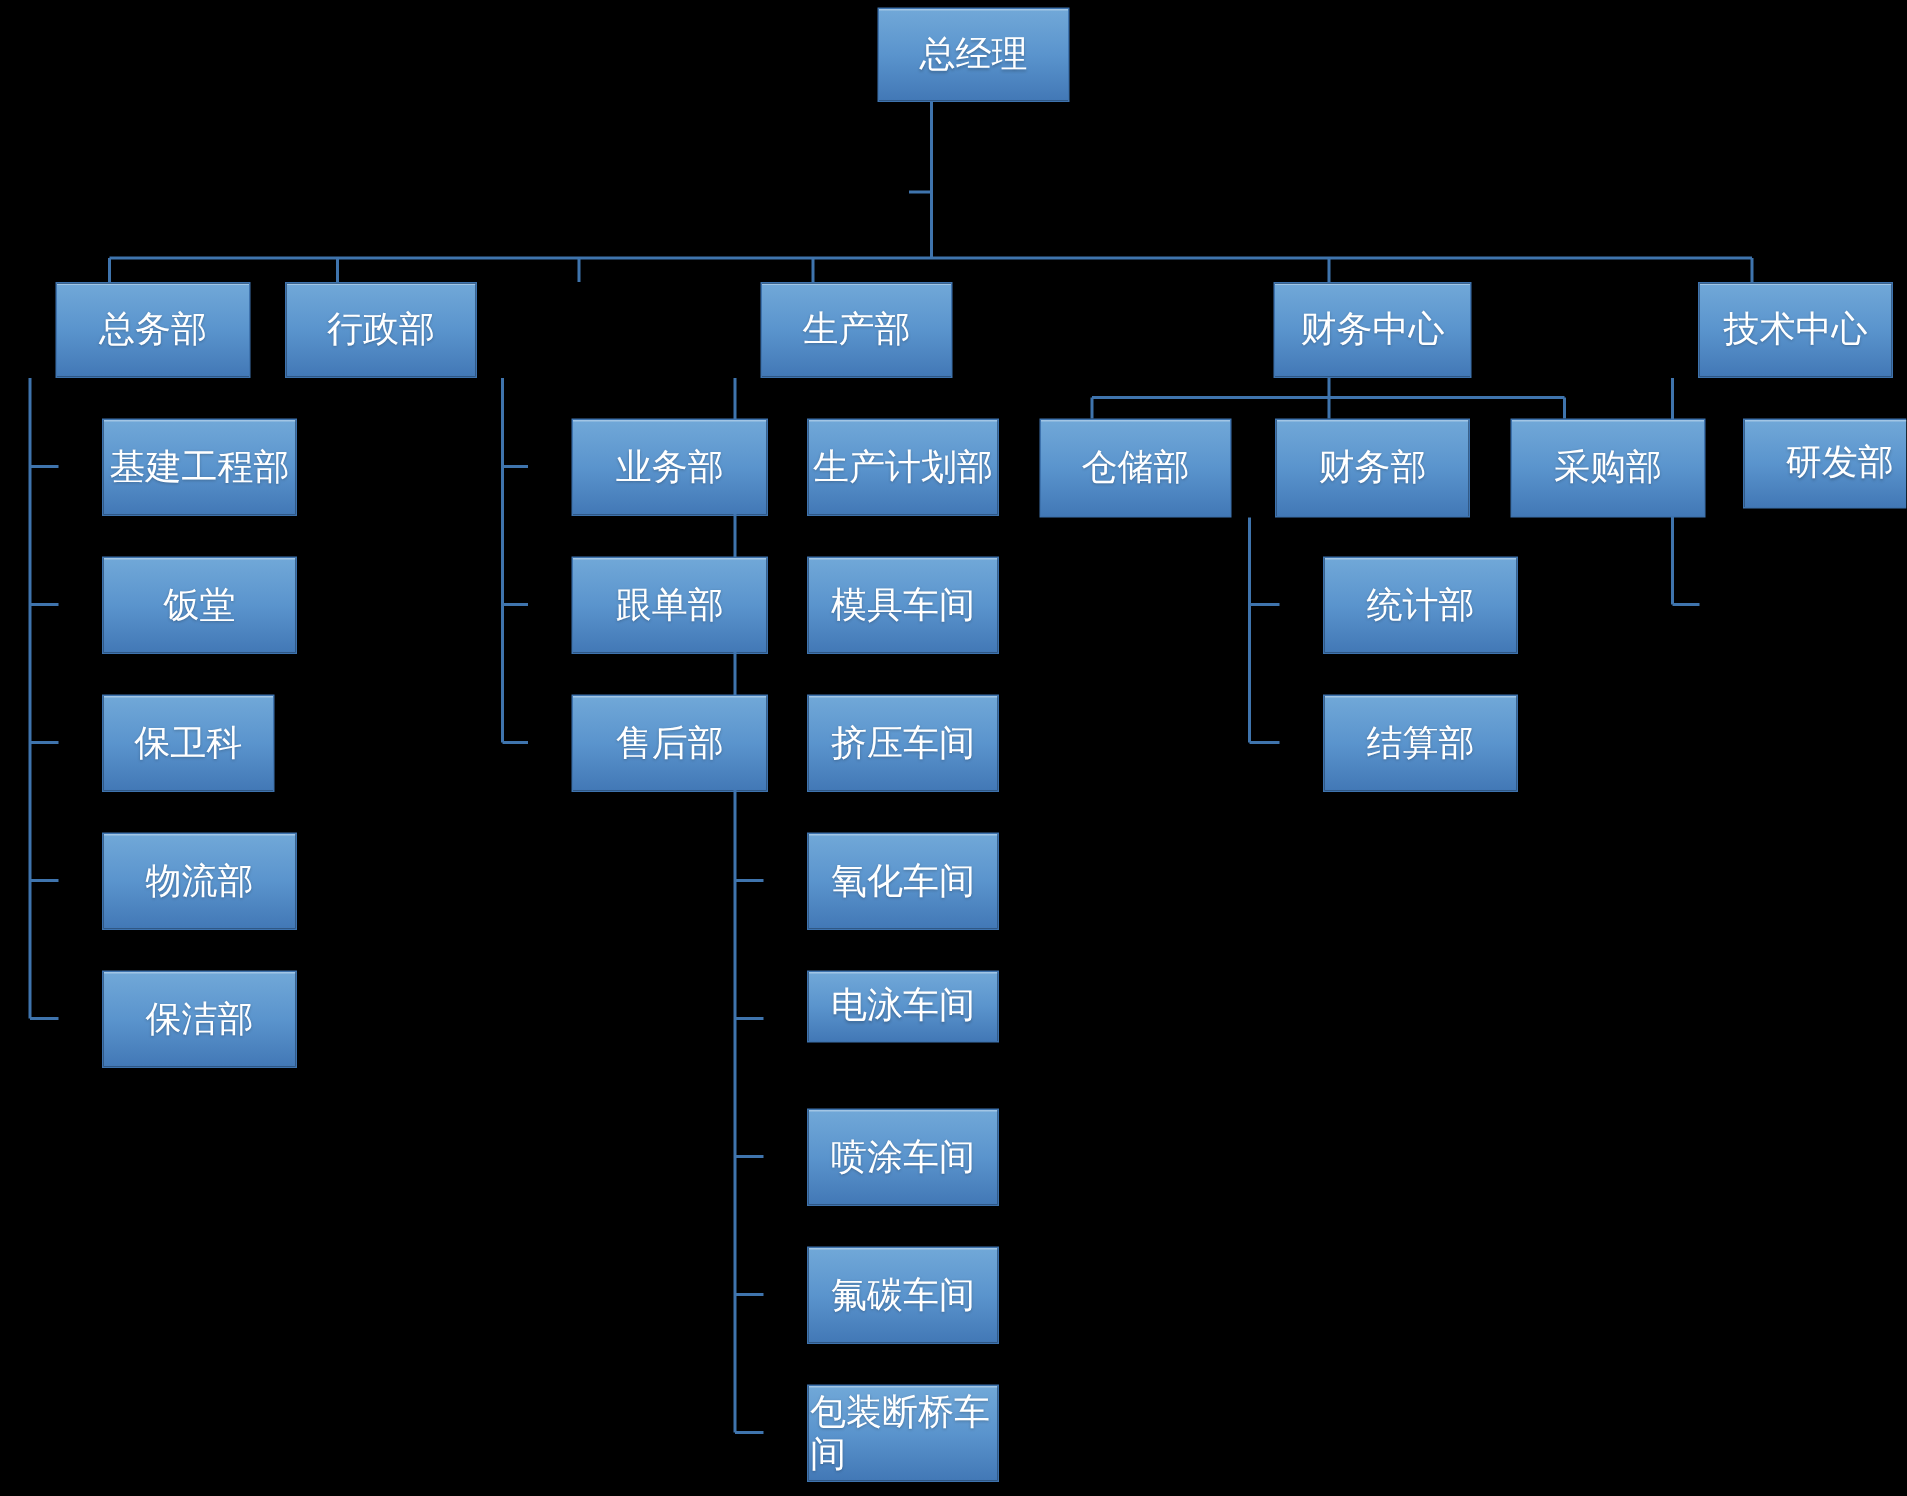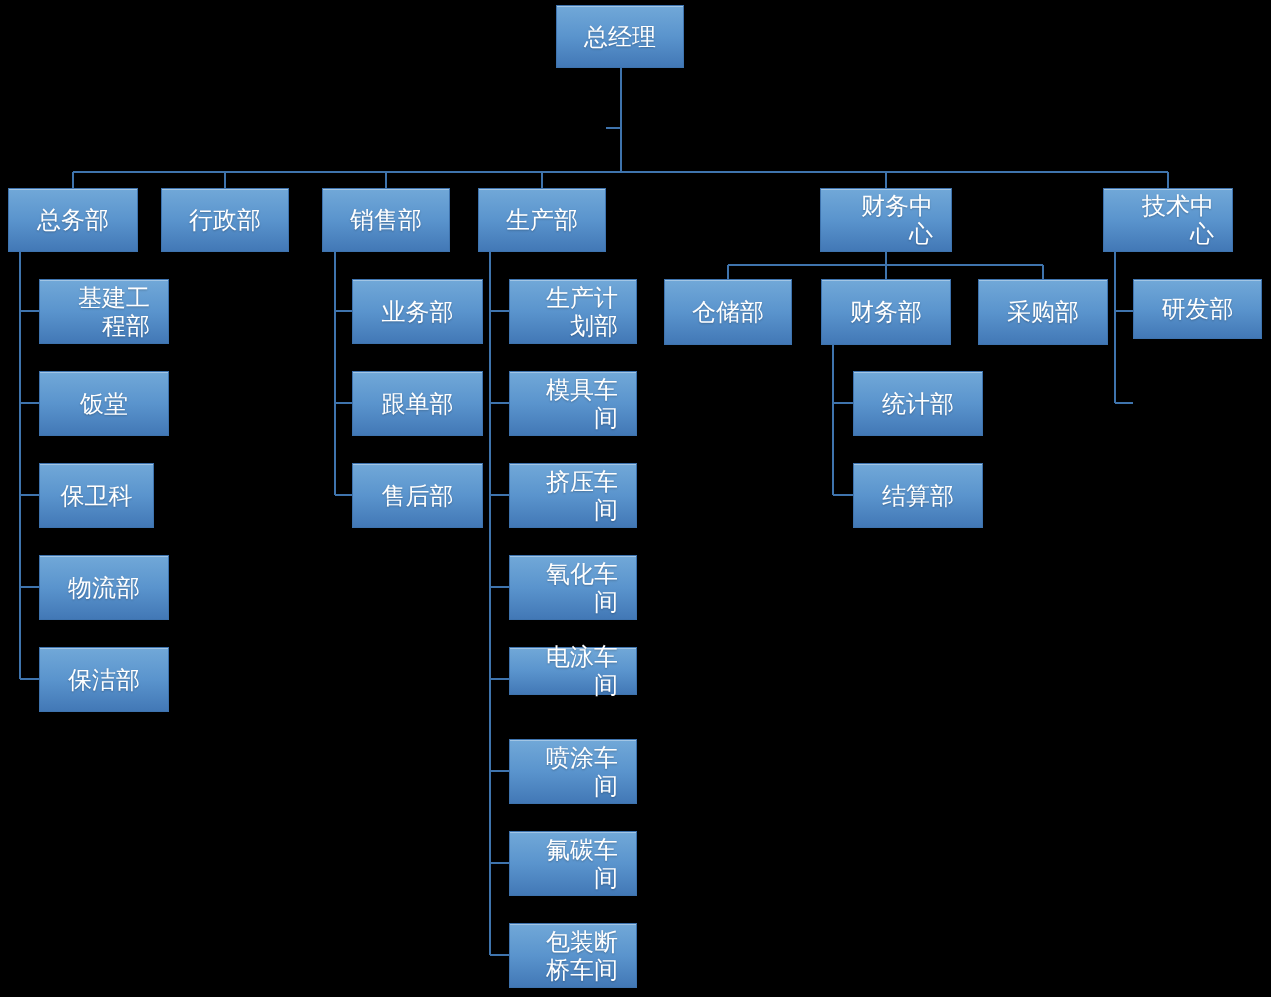--- a/index.html
+++ b/index.html
@@ -14,27 +14,28 @@
   }
   html,body{margin:0;padding:0;background:var(--background);}
   .stage{
     position:relative;width:1271px;height:997px;background:var(--background);
     overflow:hidden;font-family:"Liberation Sans",sans-serif;
   }
   .connectors{position:absolute;left:0;top:0;width:1271px;height:997px;}
   .connectors path{stroke:var(--connector);stroke-width:2;fill:none;}
   .node{
     position:absolute;box-sizing:border-box;
-    display:flex;align-items:center;justify-content:center;text-align:right;
+    display:flex;align-items:center;justify-content:center;text-align:left;
     color:var(--text);font-size:24px;line-height:1.15;letter-spacing:0;
     background:linear-gradient(180deg,var(--box_top) 0%,var(--box_mid) 50%,var(--box_bottom) 100%);
     border:1px solid var(--box_border);
     box-shadow:inset 0 1px 0 rgba(255,255,255,0.35);
     text-shadow:0 1px 2px rgba(0,0,0,0.25);
-    padding:0 18px;
+    padding:0 1px;
+    margin-left:29px;
   }
 </style>
 </head>
 <body>
 
 <div class="stage">
 
   <svg class="connectors" viewBox="0 0 1271 997" aria-hidden="true">
     <path d="M621 68 V172 M606 128 H621 M73 172 H1168"></path>
     <path d="M73 172 V188 M225 172 V188 M386 172 V188 M542 172 V188 M886 172 V188 M1168 172 V188"></path>
@@ -43,21 +44,20 @@
     <path d="M490 252 V955 M490 311 H509 M490 403 H509 M490 495 H509 M490 587 H509 M490 679 H509 M490 771 H509 M490 863 H509 M490 955 H509"></path>
     <path d="M886 252 V265 M728 265 H1043 M728 265 V279 M886 265 V279 M1043 265 V279"></path>
     <path d="M833 345 V495 M833 403 H853 M833 495 H853"></path>
     <path d="M1115 252 V403 M1115 311 H1133 M1115 403 H1133"></path>
   </svg>
 
   <div class="node" style="left:556px;top:5px;width:128px;height:63px">总经理</div>
 
   <div class="node" style="left:8px;top:188px;width:130px;height:64px">总务部</div>
   <div class="node" style="left:161px;top:188px;width:128px;height:64px">行政部</div>
-  <div class="node" style="left:322px;top:188px;width:128px;height:64px">销售部</div>
   <div class="node" style="left:478px;top:188px;width:128px;height:64px">生产部</div>
   <div class="node" style="left:820px;top:188px;width:132px;height:64px">财务中心</div>
   <div class="node" style="left:1103px;top:188px;width:130px;height:64px">技术中心</div>
 
   <div class="node" style="left:39px;top:279px;width:130px;height:65px">基建工程部</div>
   <div class="node" style="left:39px;top:371px;width:130px;height:65px">饭堂</div>
   <div class="node" style="left:39px;top:463px;width:115px;height:65px">保卫科</div>
   <div class="node" style="left:39px;top:555px;width:130px;height:65px">物流部</div>
   <div class="node" style="left:39px;top:647px;width:130px;height:65px">保洁部</div>
 

